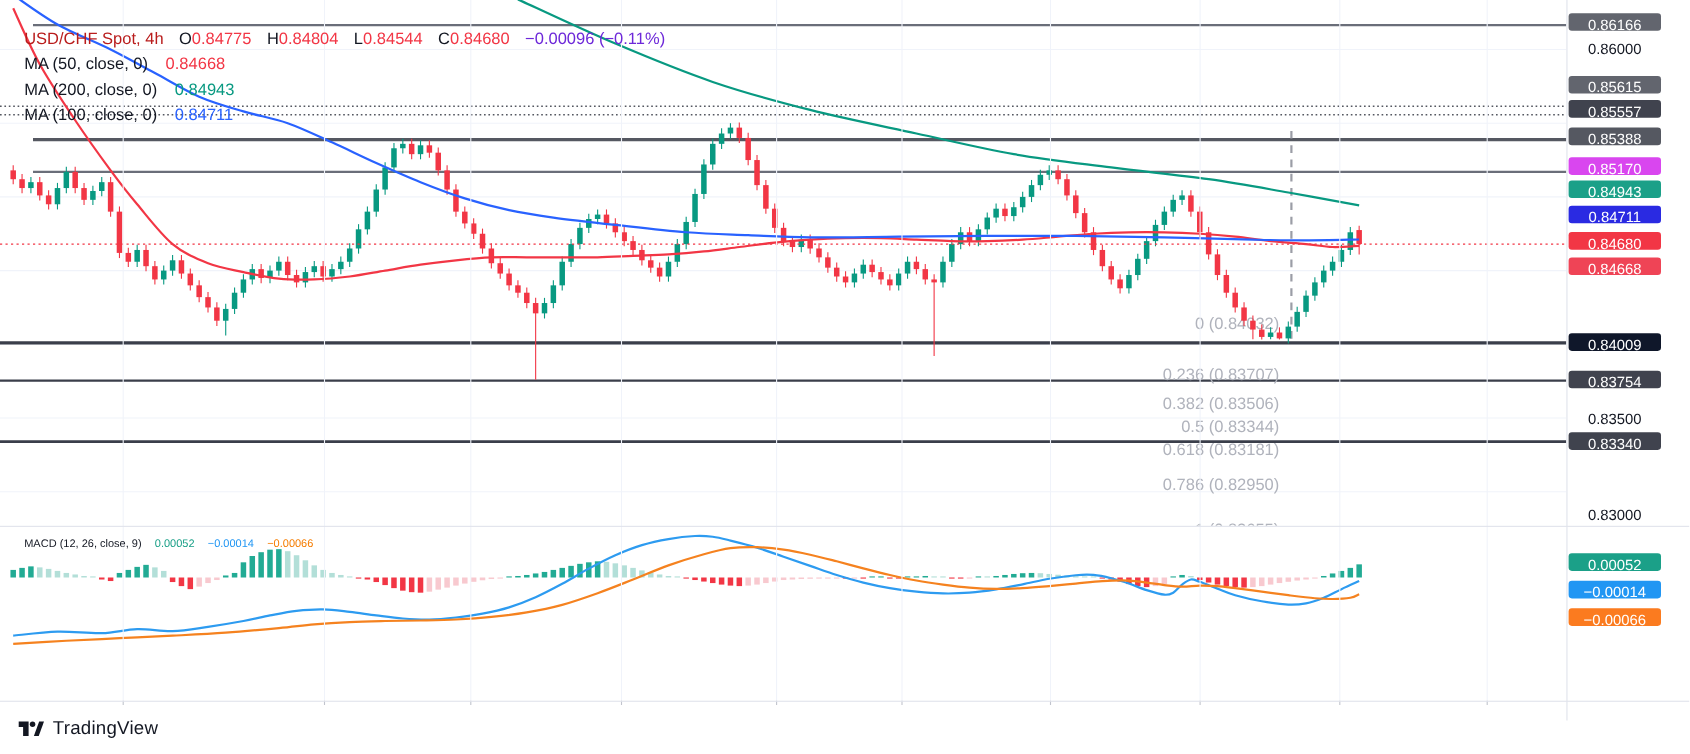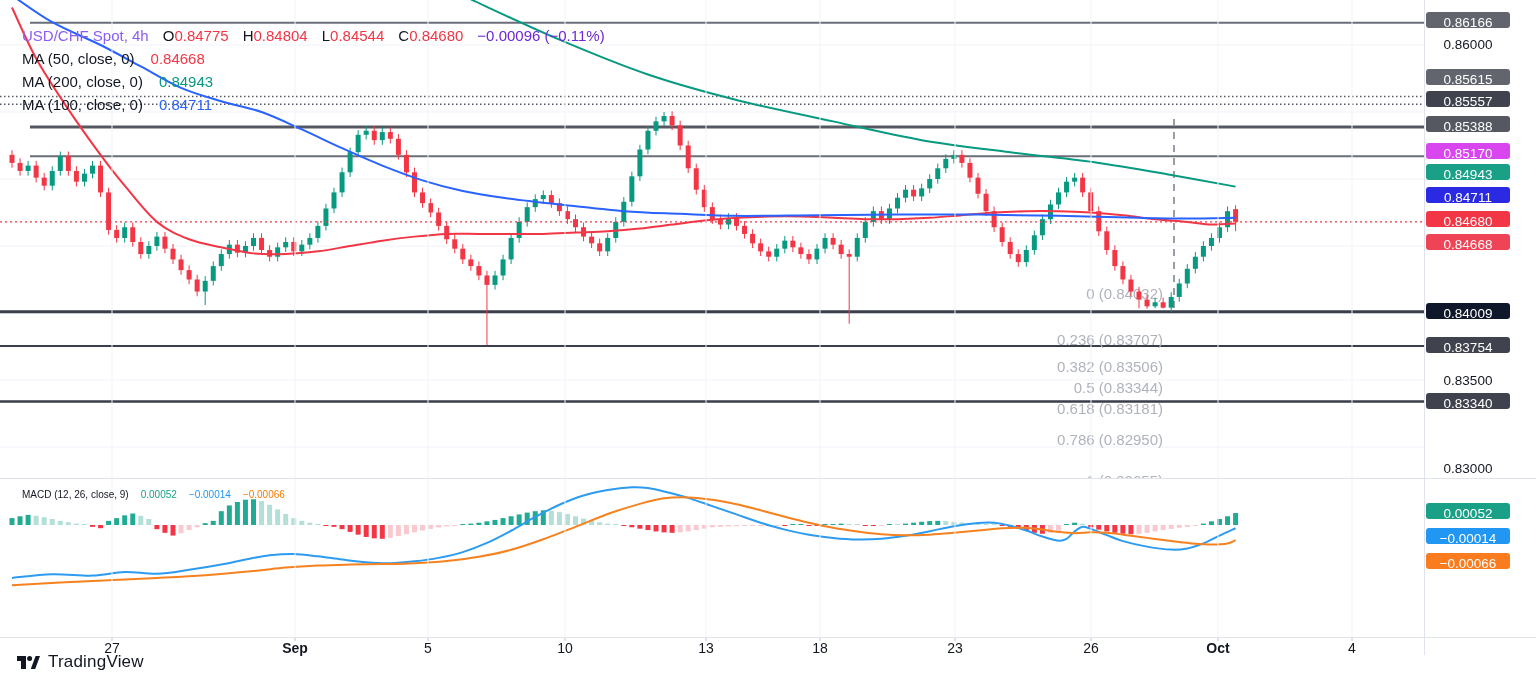--- a/index.html
+++ b/index.html
@@ -4,21 +4,21 @@
 <style>
   html,body{margin:0;padding:0;background:#fff;}
   #app{position:relative;width:1536px;height:685px;background:#fff;overflow:hidden;
        font-family:"Liberation Sans","DejaVu Sans",sans-serif;color:#131722;}
   #chart-svg{position:absolute;left:0;top:0;}
   .sep{position:absolute;left:0;width:1536px;height:1px;background:#e0e3eb;}
   #axis-border{position:absolute;left:1424px;top:0;width:1px;height:655px;background:#e0e3eb;}
   
   #legend{position:absolute;left:22px;top:24px;line-height:23px;font-size:15px;}
   .leg-row{display:flex;gap:14px;white-space:nowrap;align-items:baseline;}
-  .leg-row .ttl{color:#8b5cf6;text-align:center;}
+  .leg-row .ttl{color:#b91c1c;text-align:center;}
   .pair .k{color:#131722;}
   .pair .v{color:#f23645;}
   .chg{color:#6d28d9;}
   .ma-row{display:flex;gap:16px;white-space:nowrap;}
   #macd-legend{position:absolute;left:22px;top:489px;font-size:10px;display:flex;gap:12px;white-space:nowrap;}
   
   #price-axis{position:absolute;left:1425px;top:0;width:111px;height:658px;background:#fff;}
   .badge{position:absolute;left:1px;width:84px;height:16px;line-height:21px;border-radius:3px;
          color:#fff;font-size:13.5px;text-align:center;}
   .axlabel{position:absolute;left:1px;width:84px;height:18px;line-height:18px;font-size:13.5px;
@@ -605,32 +605,20 @@
       <div class="badge" style="top: 502.5px; background: rgb(27, 160, 136);">0.00052</div>
       <div class="badge" style="top: 527.5px; background: rgb(33, 150, 243);">−0.00014</div>
       <div class="badge" style="top: 552.5px; background: rgb(251, 123, 31);">−0.00066</div>
       <div class="axlabel" style="top: 36px;">0.86000</div>
       <div class="axlabel" style="top: 372px;">0.83500</div>
       <div class="axlabel" style="top: 440px; margin-top: 20px;">0.83000</div>
     </div>
 <div id="axis-border"></div>
 <div class="sep" style="top:478px"></div>
 <div class="sep" style="top:637px"></div>
-<div id="time-axis">
-      <div class="tlabel" style="left: 112px;">27</div>
-      <div class="tlabel bold" style="left: 295px;">Sep</div>
-      <div class="tlabel" style="left: 428px;">5</div>
-      <div class="tlabel" style="left: 565px;">10</div>
-      <div class="tlabel" style="left: 706px;">13</div>
-      <div class="tlabel" style="left: 820px;">18</div>
-      <div class="tlabel" style="left: 955px;">23</div>
-      <div class="tlabel" style="left: 1091px;">26</div>
-      <div class="tlabel bold" style="left: 1218px;">Oct</div>
-      <div class="tlabel" style="left: 1352px;">4</div>
-    </div>
 
 <div id="footer">
   <svg width="24" height="20" viewBox="0 0 24 20">
     <g fill="#131722">
       <path d="M1 4 h9 v13 h-5 V9 H1 z"></path>
       <circle cx="13.6" cy="6.4" r="2.5"></circle>
       <path d="M14.8 17 L19.6 4 H24 L19.2 17 z"></path>
     </g>
   </svg>
   <span class="brand">TradingView</span>

